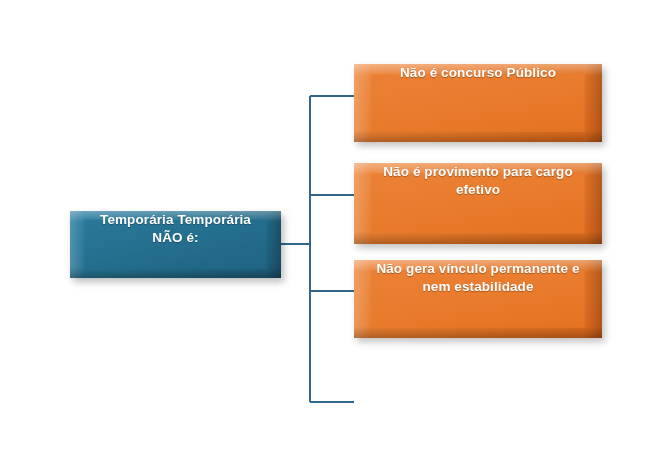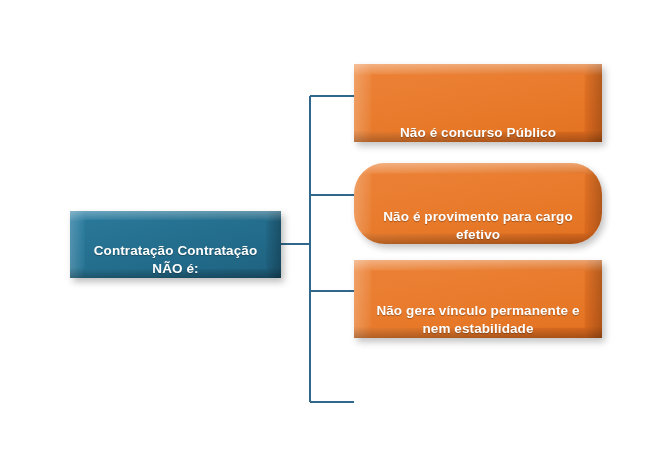--- a/index.html
+++ b/index.html
@@ -28,21 +28,21 @@
     width: 663px;
     height: 470px;
     pointer-events: none;
   }
 
   
   .node {
     position: absolute;
     box-sizing: border-box;
     display: flex;
-    align-items: flex-end;
+    align-items: flex-start;
     justify-content: center;
     text-align: center;
     color: #ffffff;
     font-weight: bold;
     line-height: 1.32;
     letter-spacing: 0.1px;
     overflow: hidden;
   }
   .node-label {
     position: relative;
@@ -107,21 +107,21 @@
       linear-gradient(to bottom, rgba(255,255,255,0.34) 0%, rgba(255,255,255,0.00) 15%),
       linear-gradient(to top,    rgba(0,0,0,0.24) 0%, rgba(0,0,0,0.00) 15%),
       linear-gradient(to right,  rgba(255,255,255,0.20) 0%, rgba(255,255,255,0.00) 7%),
       linear-gradient(to left,   rgba(0,0,0,0.20) 0%, rgba(0,0,0,0.00) 7%);
   }
   .node-child::after {
     background: linear-gradient(170deg, #EC8238 0%, #E87A2B 55%, #E2721F 100%);
   }
 
   #node-child-0 { top: 64px;  height: 78px; }
-  #node-child-1 { top: 163px; height: 81px; border-radius: 31px; }
+  #node-child-1 { top: 163px; height: 81px; }
   #node-child-2 { top: 260px; height: 78px; }
   #node-child-3 { top: 358px; height: 85px; }
 </style>
 </head>
 <body>
 
 <div id="diagram-canvas">
 
   <svg id="connector-layer" viewBox="0 0 663 470" width="663" height="470" xmlns="http://www.w3.org/2000/svg">
     <g fill="none" stroke="#31678A" stroke-width="2" stroke-linecap="butt">
@@ -131,21 +131,21 @@
       <path d="M 310 96 L 310 402"></path>
 
       <path d="M 310 96  L 354 96"></path>
       <path d="M 310 195 L 354 195"></path>
       <path d="M 310 291 L 354 291"></path>
       <path d="M 310 402 L 354 402"></path>
     </g>
   </svg>
 
   <div class="node" id="node-root">
-    <span class="node-label">Contratação Contratação NÃO é:</span>
+    <span class="node-label">Temporária Temporária NÃO é:</span>
   </div>
 
   <div class="node node-child" id="node-child-0">
     <span class="node-label">Não é concurso Público</span>
   </div>
 
   <div class="node node-child" id="node-child-1">
     <span class="node-label">Não é provimento para cargo efetivo</span>
   </div>
 

